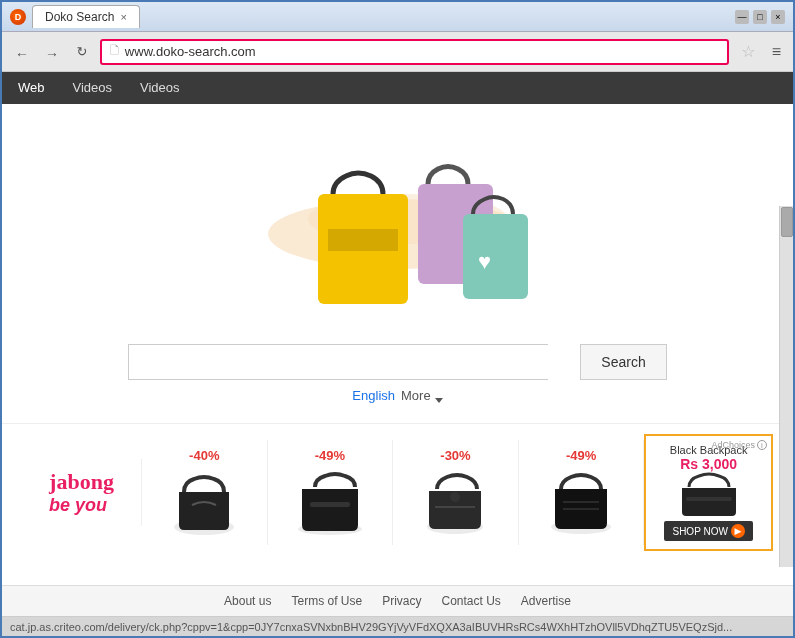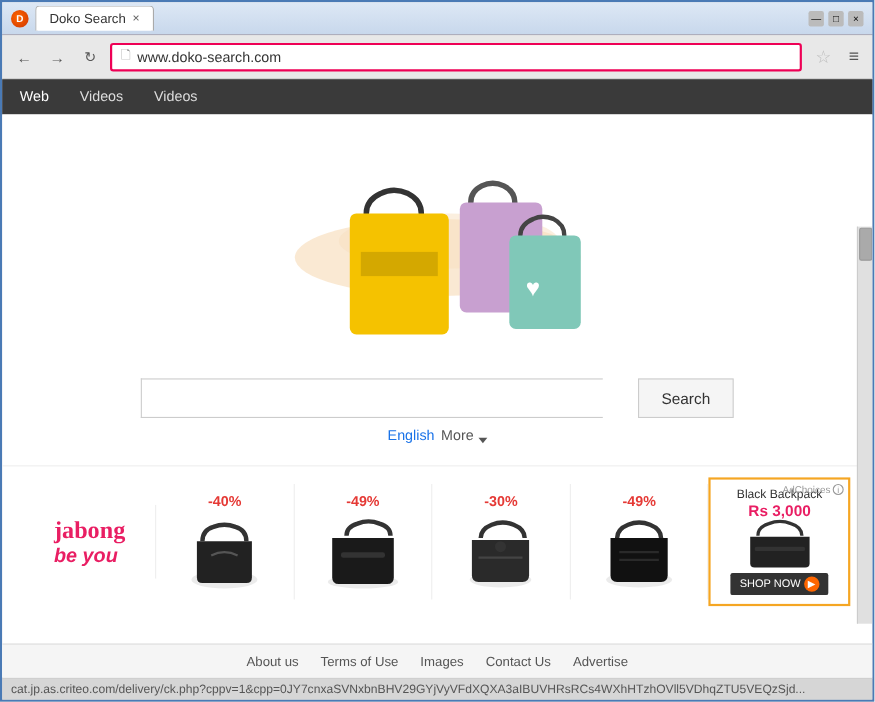--- a/index.html
+++ b/index.html
@@ -239,21 +239,21 @@
 
       <div class="scrollbar-track">
         <div class="scrollbar-thumb"></div>
       </div>
 
     </div>
 
     <div class="footer">
       <a>About us</a>
       <a>Terms of Use</a>
-      <a>Images</a>
+      <a>Privacy</a>
       <a>Contact Us</a>
       <a>Advertise</a>
     </div>
   </div>
 
   <div class="status-bar">
     <span>cat.jp.as.criteo.com/delivery/ck.php?cppv=1&amp;cpp=0JY7cnxaSVNxbnBHV29GYjVyVFdXQXA3aIBUVHRsRCs4WXhHTzhOVll5VDhqZTU5VEQzSjd...</span>
   </div>
 </div>
 

